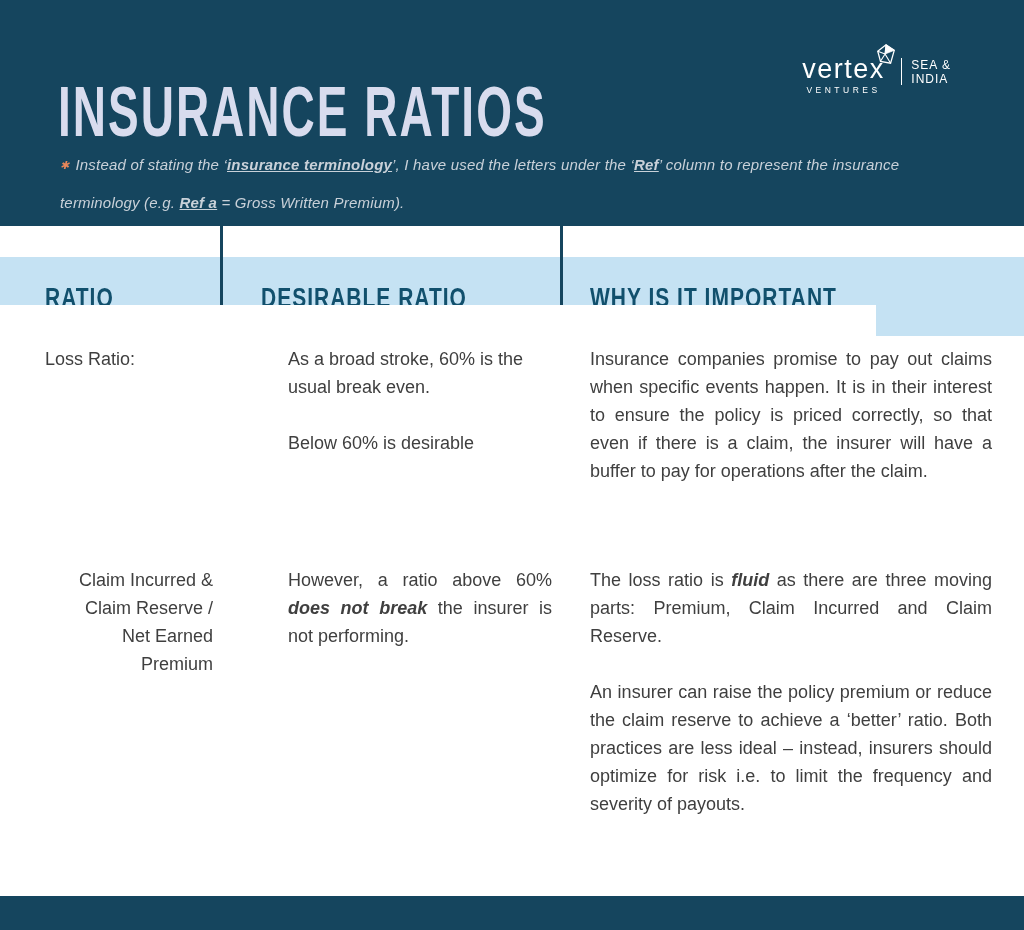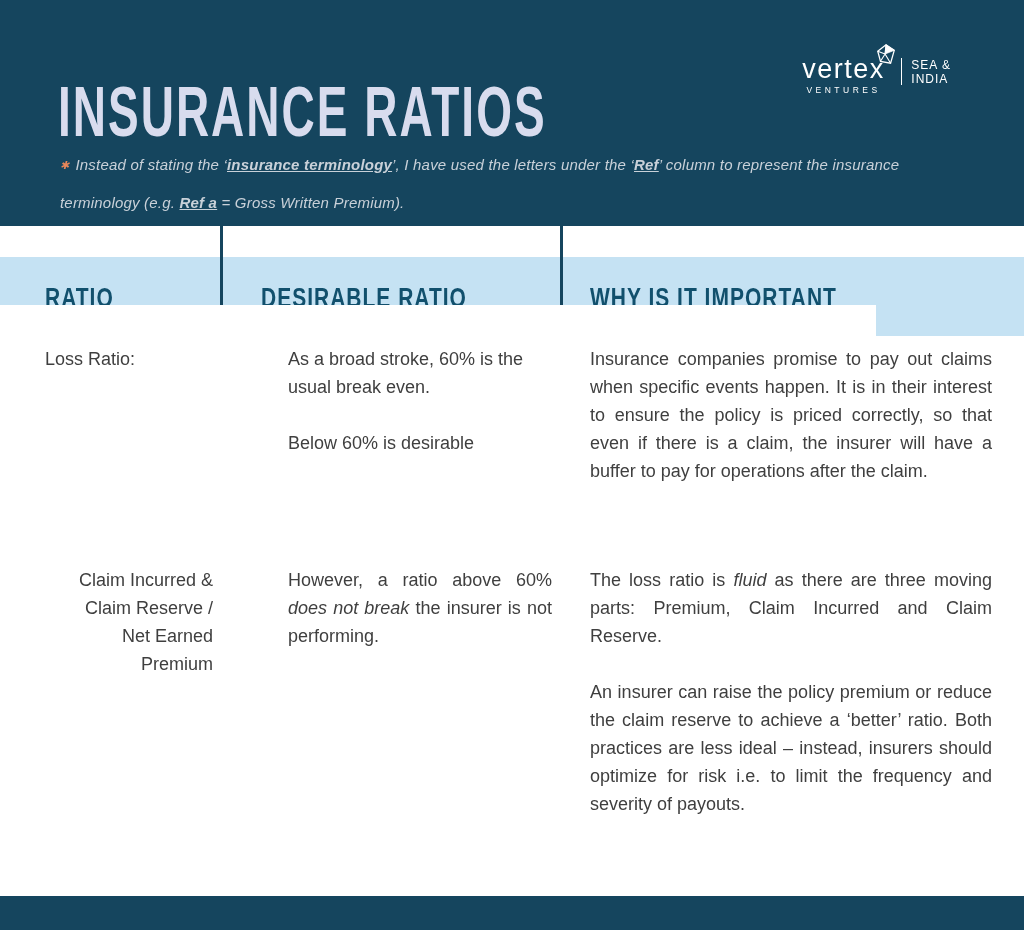--- a/index.html
+++ b/index.html
@@ -77,21 +77,21 @@
     position:absolute;
     font-size:18px; line-height:28px; color:#3F3F3F;
   }
   .c1 { left:45px;  width:168px; }
   .c2 { left:261px; width:264px;margin-left:27px; }
   .c3 { left:590px; width:402px; text-align:justify; }
   .row1 { top:40px; }
   .row2 { top:261px; }
   .pre { white-space:pre-line;text-align:right; }
   .gap-top { margin-top:28px; }
-  .bi { font-weight:normal; font-style:italic; }
+  .bi { font-weight:bold; font-style:italic; }
   .cell .star { color:#E8875A; font-size:11px; vertical-align:1px; padding-left:2px; }
 
   
   .footer {
     position:absolute; bottom:0; left:0; width:1024px; height:34px;
     background:#15455E;
   }
 </style>
 </head>
 <body>

